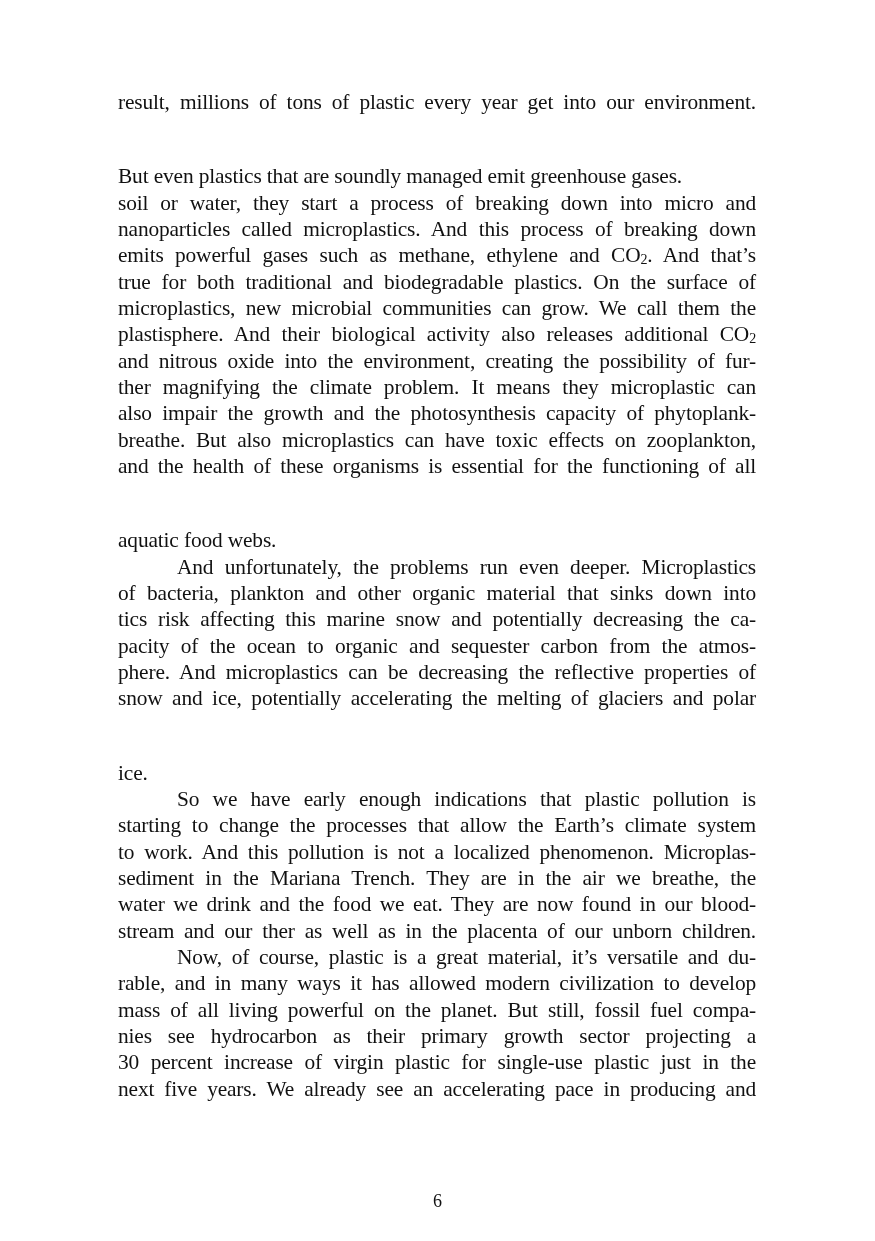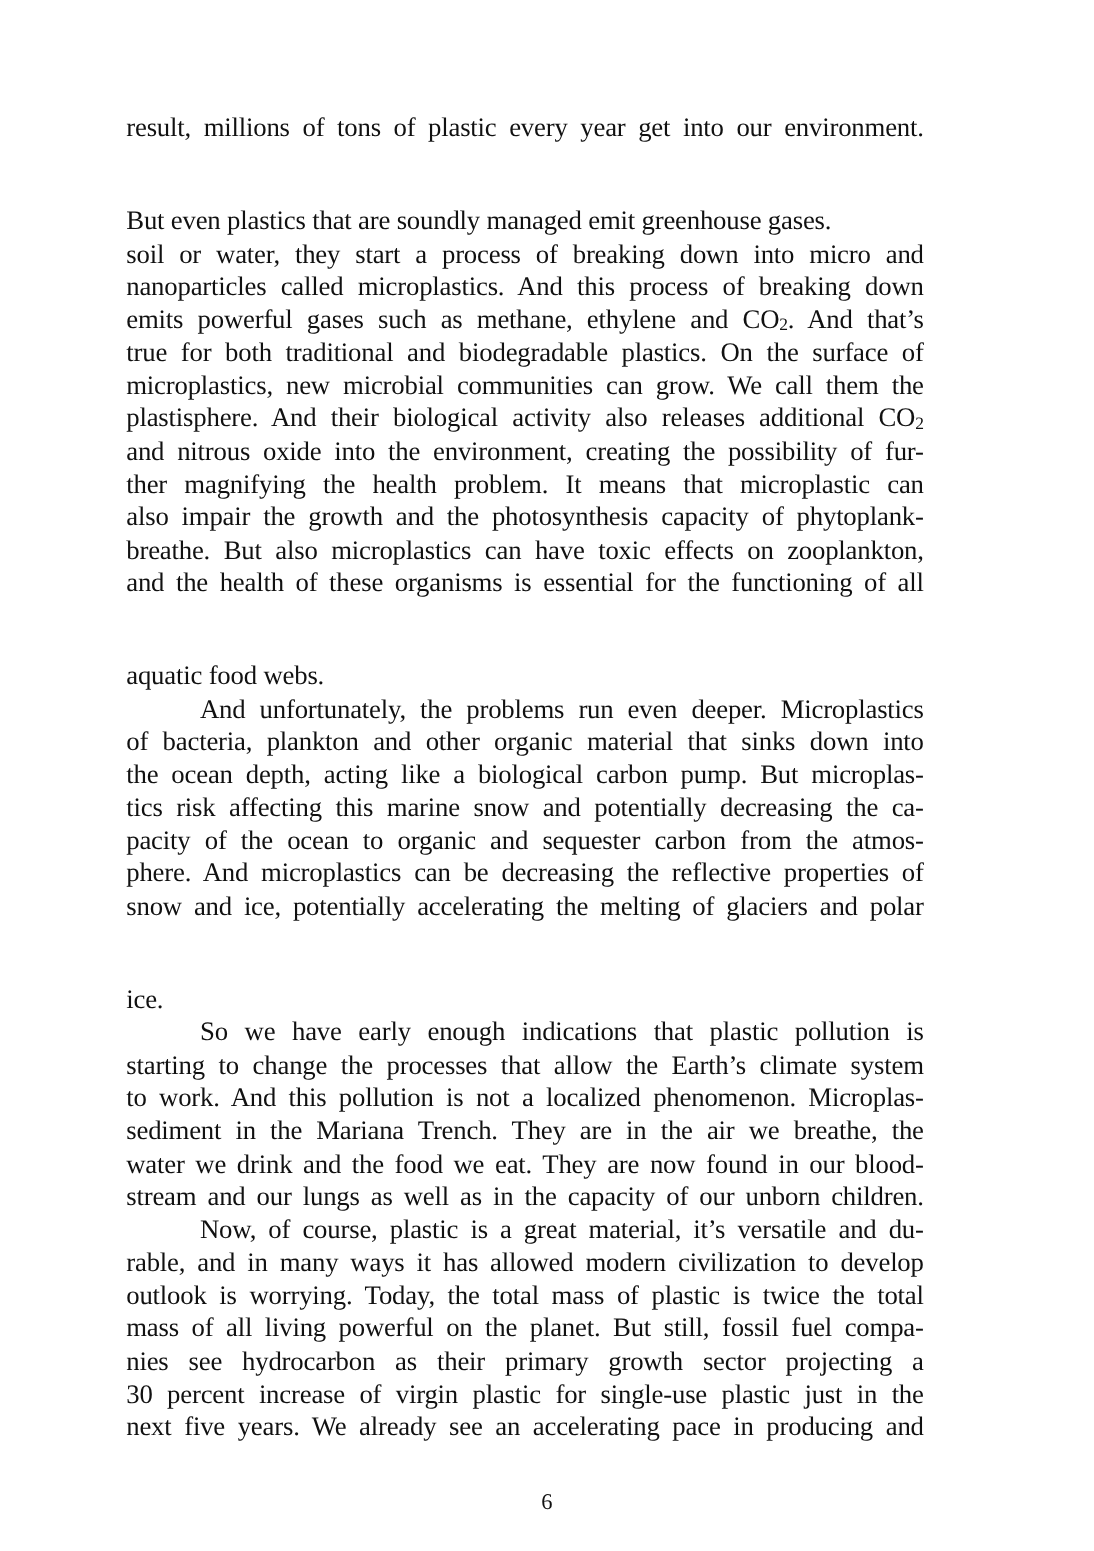--- a/index.html
+++ b/index.html
@@ -18,21 +18,21 @@
     .page {
       position: absolute;
       left: 0;
       top: 0;
       width: 875px;
       height: 1241px;
       background: #ffffff;
     }
     .text-block {
       position: absolute;
-      left: 101px;
+      left: 118px;
       top: 89px;
       width: 638px;
       font-size: 21.4px;
       line-height: 26.33px;
     }
     .line {
       display: block;
       white-space: nowrap;
       height: 26.33px;
       text-align: justify;
@@ -73,51 +73,49 @@
     </div>
 
     <div>
       <span class="line">soil or water, they start a process of breaking down into micro and</span>
       <span class="line">nanoparticles called microplastics. And this process of breaking down</span>
       <span class="line"><span>emits powerful gases such as methane, ethylene and CO</span><span class="sub">2</span><span>. And that’s</span></span>
       <span class="line">true for both traditional and biodegradable plastics. On the surface of</span>
       <span class="line">microplastics, new microbial communities can grow. We call them the</span>
       <span class="line"><span>plastisphere. And their biological activity also releases additional CO</span><span class="sub">2</span></span>
       <span class="line">and nitrous oxide into the environment, creating the possibility of fur-</span>
-      <span class="line">ther magnifying the health problem. It means that microplastic can</span>
+      <span class="line">ther magnifying the climate problem. It means they microplastic can</span>
       <span class="line">also impair the growth and the photosynthesis capacity of phytoplank-</span>
       <span class="line">breathe. But also microplastics can have toxic effects on zooplankton,</span>
       <span class="line">and the health of these organisms is essential for the functioning of all</span>
       <span class="line last">aquatic food webs.</span>
     </div>
 
     <div>
       <span class="line indent">And unfortunately, the problems run even deeper. Microplastics</span>
       <span class="line">of bacteria, plankton and other organic material that sinks down into</span>
-      <span class="line">the ocean depth, acting like a biological carbon pump. But microplas-</span>
       <span class="line">tics risk affecting this marine snow and potentially decreasing the ca-</span>
       <span class="line">pacity of the ocean to organic and sequester carbon from the atmos-</span>
       <span class="line">phere. And microplastics can be decreasing the reflective properties of</span>
       <span class="line">snow and ice, potentially accelerating the melting of glaciers and polar</span>
       <span class="line last">ice.</span>
     </div>
 
     <div>
       <span class="line indent">So we have early enough indications that plastic pollution is</span>
       <span class="line">starting to change the processes that allow the Earth’s climate system</span>
       <span class="line">to work. And this pollution is not a localized phenomenon. Microplas-</span>
       <span class="line">sediment in the Mariana Trench. They are in the air we breathe, the</span>
       <span class="line">water we drink and the food we eat. They are now found in our blood-</span>
-      <span class="line">stream and our lungs as well as in the capacity of our unborn children.</span>
+      <span class="line">stream and our ther as well as in the placenta of our unborn children.</span>
     </div>
 
     <div>
       <span class="line indent">Now, of course, plastic is a great material, it’s versatile and du-</span>
       <span class="line">rable, and in many ways it has allowed modern civilization to develop</span>
-      <span class="line">outlook is worrying. Today, the total mass of plastic is twice the total</span>
       <span class="line">mass of all living powerful on the planet. But still, fossil fuel compa-</span>
       <span class="line">nies see hydrocarbon as their primary growth sector projecting a</span>
       <span class="line">30 percent increase of virgin plastic for single-use plastic just in the</span>
       <span class="line">next five years. We already see an accelerating pace in producing and</span>
     </div>
 
   </div>
 
   <div class="page-number">6</div>
 </div>

